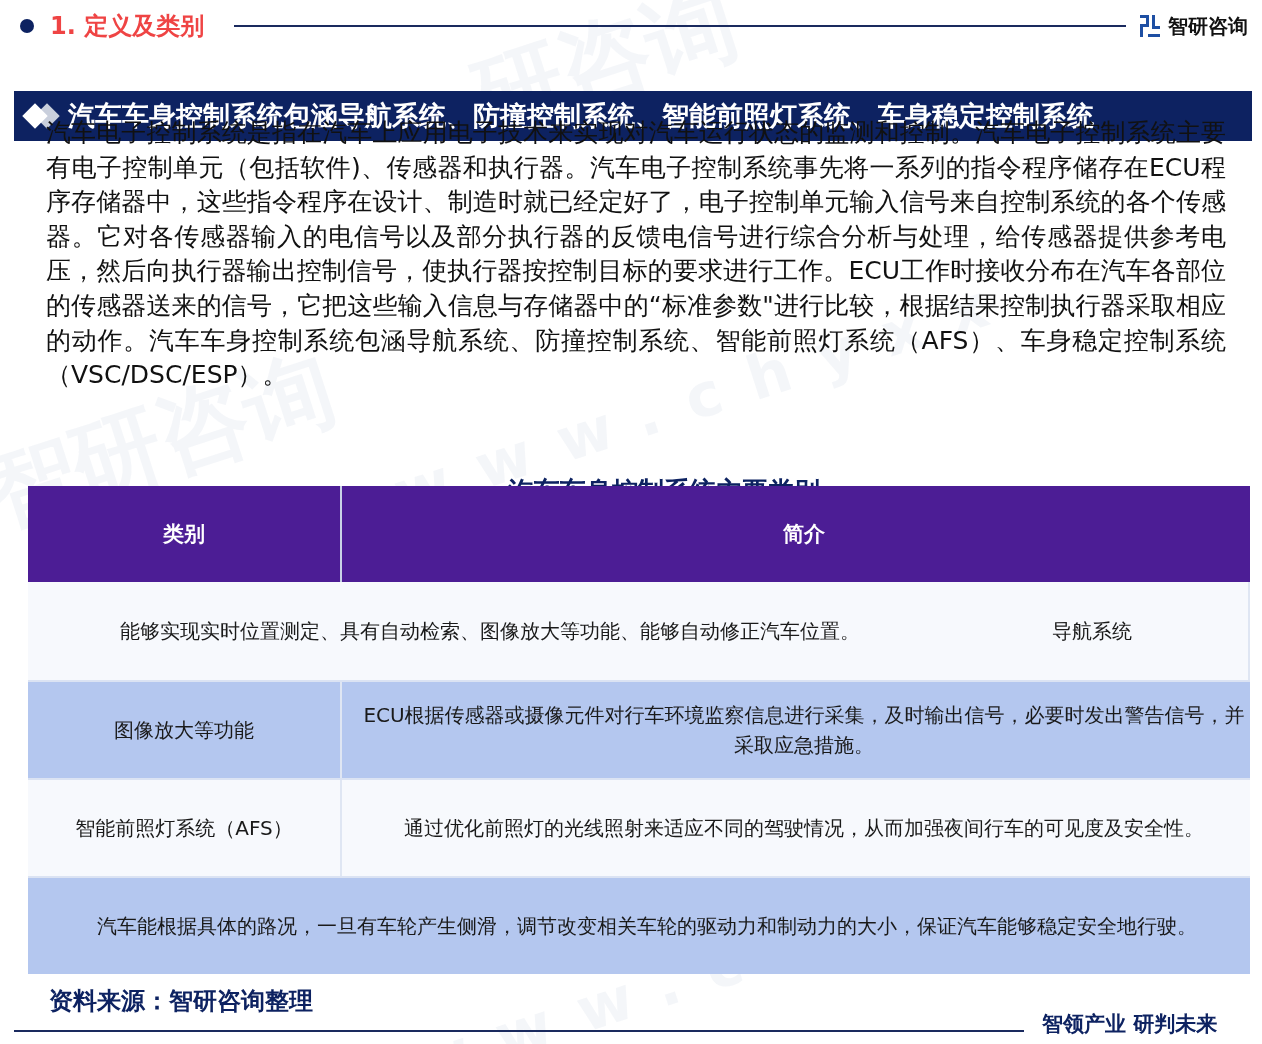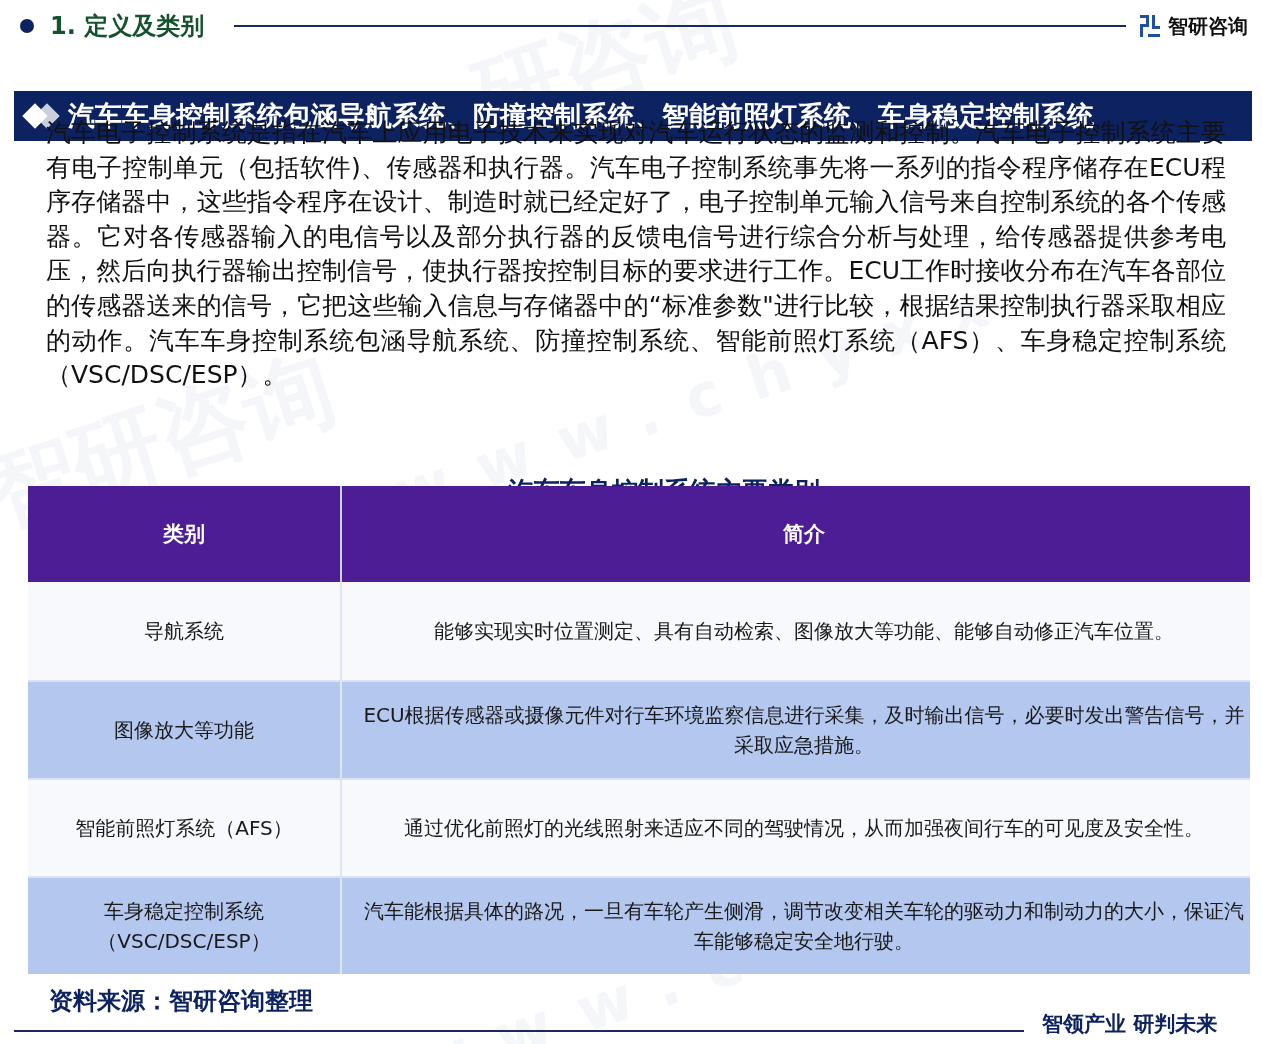--- a/index.html
+++ b/index.html
@@ -7,21 +7,21 @@
   body { position: relative; font-family: "DejaVu Sans", "Liberation Sans", sans-serif; color: #111; }
 
   .watermark { position: absolute; color: rgba(150,165,200,0.10); font-weight: bold; pointer-events: none; white-space: nowrap; }
   .wm1 { left: 470px; top: 0px; font-size: 90px; transform: rotate(-18deg); }
   .wm2 { left: -20px; top: 380px; font-size: 90px; transform: rotate(-18deg); }
   .wm3 { left: 380px; top: 360px; font-size: 60px; transform: rotate(-18deg); letter-spacing: 30px; }
   .wm4 { left: 400px; top: 930px; font-size: 60px; transform: rotate(-18deg); letter-spacing: 30px; }
 
   .section-header { position: absolute; left: 14px; top: 8px; width: 1234px; height: 36px; display: flex; align-items: center; }
   .section-dot { width: 14px; height: 14px; border-radius: 50%; background: #0d2261; margin-left: 6px; margin-right: 16px; }
-  .section-title { font-size: 24px; font-weight: bold; color: #14532d; }
+  .section-title { font-size: 24px; font-weight: bold; color: #ef4444; }
   .section-line { flex: 1; height: 2px; background: #1a2a5e; margin: 0 14px 0 30px; }
   .brand { display: flex; align-items: center; }
   .brand-logo { width: 20px; height: 22px; position: relative; margin-right: 8px; }
   .brand-logo span { position: absolute; background: #1e4fa3; }
   .brand-name { font-size: 20px; font-weight: bold; color: #111; }
 
   .banner { position: absolute; left: 14px; top: 51px; width: 1238px; height: 50px; background: #0d2261; display: flex; align-items: center; overflow: hidden; margin-top: 40px; }
   .banner-icon { width: 38px; height: 30px; position: relative; margin-left: 10px; margin-right: 6px; flex: none; }
   .banner-icon .d1 { position: absolute; left: 2px; top: 6px; width: 18px; height: 18px; background: #fff; transform: rotate(45deg); }
   .banner-icon .d2 { position: absolute; left: 14px; top: 6px; width: 18px; height: 18px; background: #c9cfdc; transform: rotate(45deg); }
@@ -85,32 +85,31 @@
 <div class="body-text">汽车电子控制系统是指在汽车上应用电子技术来实现对汽车运行状态的监测和控制。汽车电子控制系统主要有电子控制单元（包括软件)、传感器和执行器。汽车电子控制系统事先将一系列的指令程序储存在ECU程序存储器中，这些指令程序在设计、制造时就已经定好了，电子控制单元输入信号来自控制系统的各个传感器。它对各传感器输入的电信号以及部分执行器的反馈电信号进行综合分析与处理，给传感器提供参考电压，然后向执行器输出控制信号，使执行器按控制目标的要求进行工作。ECU工作时接收分布在汽车各部位的传感器送来的信号，它把这些输入信息与存储器中的“标准参数"进行比较，根据结果控制执行器采取相应的动作。汽车车身控制系统包涵导航系统、防撞控制系统、智能前照灯系统（AFS）、车身稳定控制系统（VSC/DSC/ESP）。</div>
 
 <div class="table-title">汽车车身控制系统主要类别</div>
 
 <div class="table">
   <div class="row head">
     <div class="cell col1">类别</div>
     <div class="cell col2">简介</div>
   </div>
   <div class="row body white">
+    <div class="cell col2">能够实现实时位置测定、具有自动检索、图像放大等功能、能够自动修正汽车位置。</div>
     <div class="cell col1">导航系统</div>
-    <div class="cell col2">能够实现实时位置测定、具有自动检索、图像放大等功能、能够自动修正汽车位置。</div>
   </div>
   <div class="row body blue">
     <div class="cell col1">图像放大等功能</div>
     <div class="cell col2">ECU根据传感器或摄像元件对行车环境监察信息进行采集，及时输出信号，必要时发出警告信号，并采取应急措施。</div>
   </div>
   <div class="row body white">
     <div class="cell col1">智能前照灯系统（AFS）</div>
     <div class="cell col2">通过优化前照灯的光线照射来适应不同的驾驶情况，从而加强夜间行车的可见度及安全性。</div>
   </div>
   <div class="row body blue">
-    <div class="cell col1" style="padding:0 60px;">车身稳定控制系统（VSC/DSC/ESP）</div>
     <div class="cell col2">汽车能根据具体的路况，一旦有车轮产生侧滑，调节改变相关车轮的驱动力和制动力的大小，保证汽车能够稳定安全地行驶。</div>
   </div>
 </div>
 
 <div class="source">资料来源：智研咨询整理</div>
 <div class="footer-line"></div>
 <div class="slogan">智领产业 研判未来</div>
 
 </body></html>

